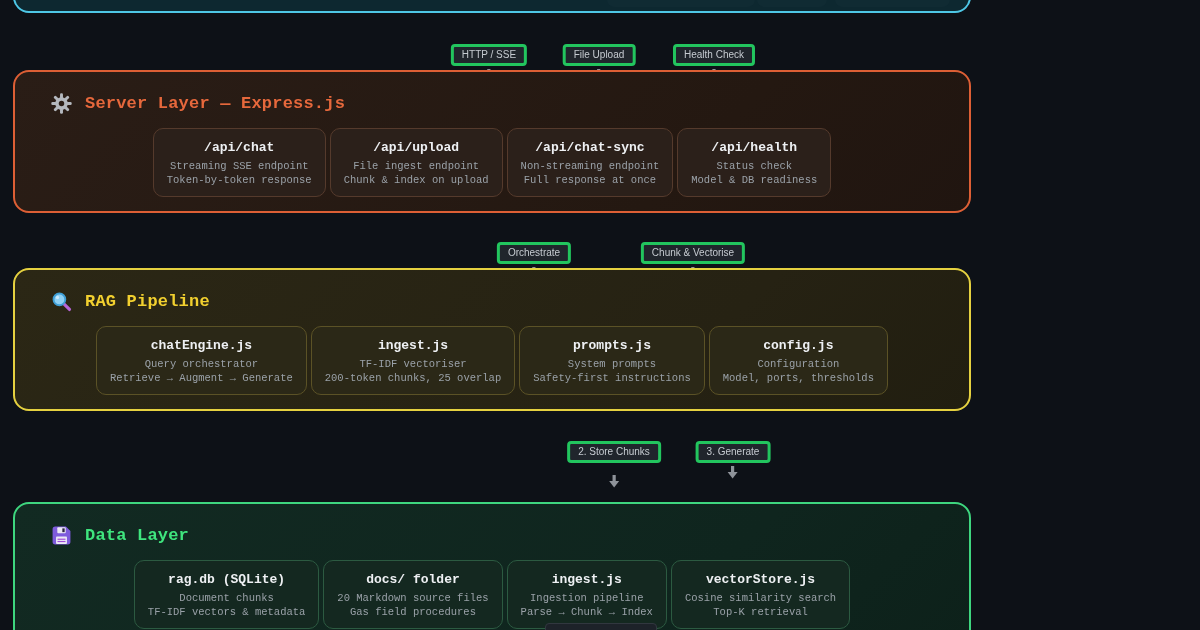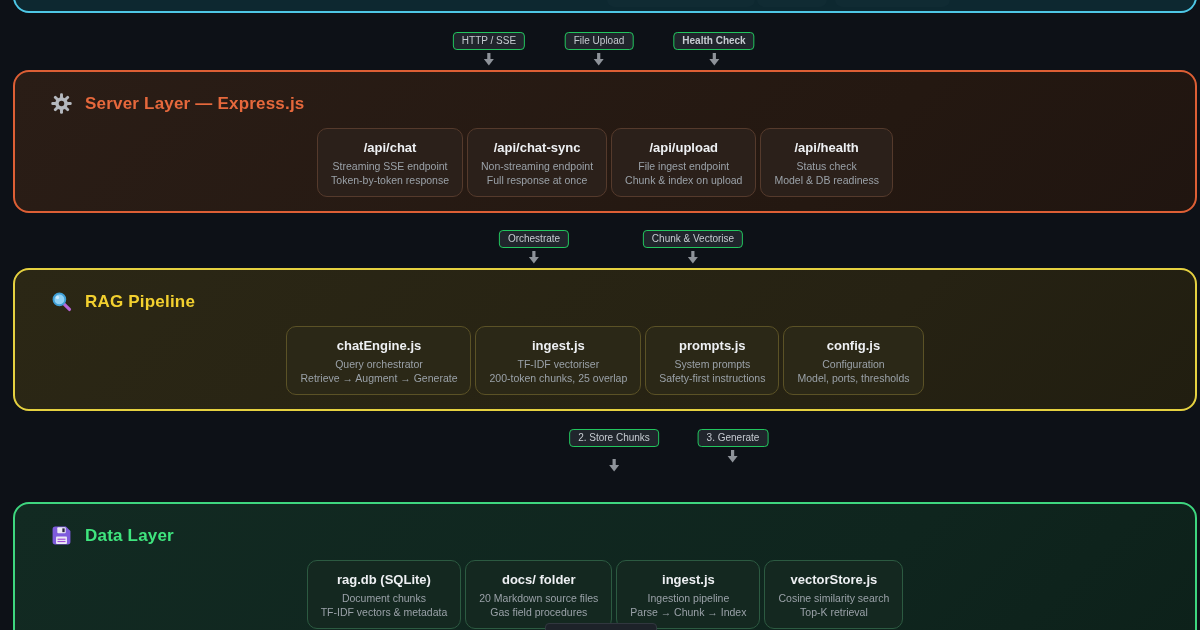--- a/index.html
+++ b/index.html
@@ -1,20 +1,20 @@
 <!DOCTYPE html>
 <html><head>
 <meta charset="utf-8">
 <style>
   html,body{margin:0;padding:0;background:#0d1117;}
   body{width:1200px;height:630px;overflow:hidden;font-family:"Liberation Sans",sans-serif;}
   .stage{position:relative;width:1200px;height:630px;background:#0d1117;overflow:hidden;}
 
   
-  .layer-box{position:absolute;left:13px;width:1184px;border-radius:16px;border:2px solid;box-sizing:border-box;}
+  .layer-box{position:absolute;left:13px;width:958px;border-radius:16px;border:2px solid;box-sizing:border-box;font-family:Liberation Mono, monospace;}
   .layer-box.client{top:-44px;height:57px;border-color:#4ec7e6;background:#0d2830;overflow:hidden;}
   .layer-box.server{top:70px;height:143px;border-color:#dd5f35;background:linear-gradient(135deg,#2a1d16,#241811 70%,#201510);}
   .layer-box.rag{top:268px;height:143px;border-color:#e5d140;background:linear-gradient(135deg,#2b2715,#262213 70%,#211e10);}
   .layer-box.data{top:467px;height:147px;border-color:#3ed67f;background:linear-gradient(135deg,#122a22,#0f251e 70%,#0d211a);margin-top:35px;}
 
   .ghost{position:absolute;bottom:4px;height:36px;border-radius:8px;background:#142e37;opacity:.55;}
   .ghost.g1{left:592px;width:148px;}
   .ghost.g2{left:742px;width:70px;}
   .ghost.g3{left:820px;width:115px;}
 
@@ -30,21 +30,21 @@
   .cards{position:absolute;top:56px;left:0;right:0;display:flex;justify-content:center;gap:4px;}
   .card{border-radius:10px;border:1px solid;padding:11px 13px 9px;text-align:center;box-sizing:border-box;}
   .server .card{background:#2b201a;border-color:#553a2c;}
   .rag .card{background:#2b2817;border-color:#5b5226;}
   .data .card{background:#142820;border-color:#2c5a41;}
   .card-title{font-size:13px;font-weight:700;color:#eef0f3;margin-bottom:4px;white-space:nowrap;}
   .card-line{font-size:10.5px;color:#9aa1a8;line-height:14px;white-space:nowrap;}
 
   
   .connector{position:absolute;transform:translateX(-50%);display:flex;flex-direction:column;align-items:center;gap:3px;}
-  .pill{background:#20252c;border:1px solid #22c55e;border-radius:4px;padding:2px 8px;font-size:10px;color:#c6cbd1;white-space:nowrap;line-height:12px;}
+  .pill{background:#20252c;border:3px solid #22c55e;border-radius:4px;padding:2px 8px;font-size:10px;color:#c6cbd1;white-space:nowrap;line-height:12px;margin-top:12px;}
   .arrow{display:block;}
   .pill-partial{position:absolute;left:601px;top:623px;transform:translateX(-50%);width:112px;height:16px;background:#1d2229;border:1px solid #31373f;border-radius:4px;box-sizing:border-box;}
 </style>
 </head>
 <body>
 
 <div class="stage">
 
   <div class="layer-box client">
     <div class="ghost g1"></div>
@@ -63,21 +63,21 @@
   </div>
   <div class="connector" style="left:599px;top:32px;">
     <span class="pill">File Upload</span>
     <svg class="arrow" width="12" height="13" viewBox="0 0 12 13">
         <g fill="#8e939a">
           <rect x="4.4" y="0" width="3.2" height="6.5"></rect>
           <polygon points="1,6 11,6 6,12.5"></polygon>
         </g>
       </svg>
   </div>
-  <div class="connector" style="left:714px;top:32px;font-weight:bold;">
+  <div class="connector" style="left:714px;top:32px;">
     <span class="pill">Health Check</span>
     <svg class="arrow" width="12" height="13" viewBox="0 0 12 13">
         <g fill="#8e939a">
           <rect x="4.4" y="0" width="3.2" height="6.5"></rect>
           <polygon points="1,6 11,6 6,12.5"></polygon>
         </g>
       </svg>
   </div>
 
   <section class="layer-box server">
@@ -98,28 +98,28 @@
       </svg>
       <h2 class="layer-title">Server Layer — Express.js</h2>
     </div>
     <div class="cards">
       <div class="card">
         <div class="card-title">/api/chat</div>
         <div class="card-line">Streaming SSE endpoint</div>
         <div class="card-line">Token-by-token response</div>
       </div>
       <div class="card">
+        <div class="card-title">/api/upload</div>
+        <div class="card-line">File ingest endpoint</div>
+        <div class="card-line">Chunk &amp; index on upload</div>
+      </div>
+      <div class="card">
         <div class="card-title">/api/chat-sync</div>
         <div class="card-line">Non-streaming endpoint</div>
         <div class="card-line">Full response at once</div>
-      </div>
-      <div class="card">
-        <div class="card-title">/api/upload</div>
-        <div class="card-line">File ingest endpoint</div>
-        <div class="card-line">Chunk &amp; index on upload</div>
       </div>
       <div class="card">
         <div class="card-title">/api/health</div>
         <div class="card-line">Status check</div>
         <div class="card-line">Model &amp; DB readiness</div>
       </div>
     </div>
   </section>
 
   <div class="connector" style="left:534px;top:230px;justify-content:flex-end;">

